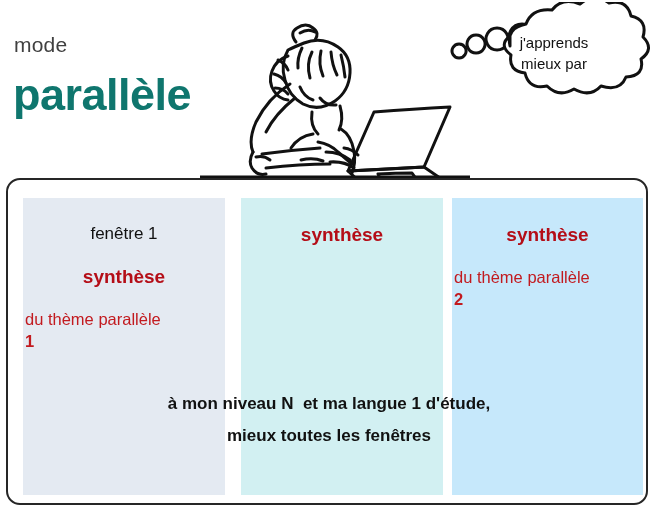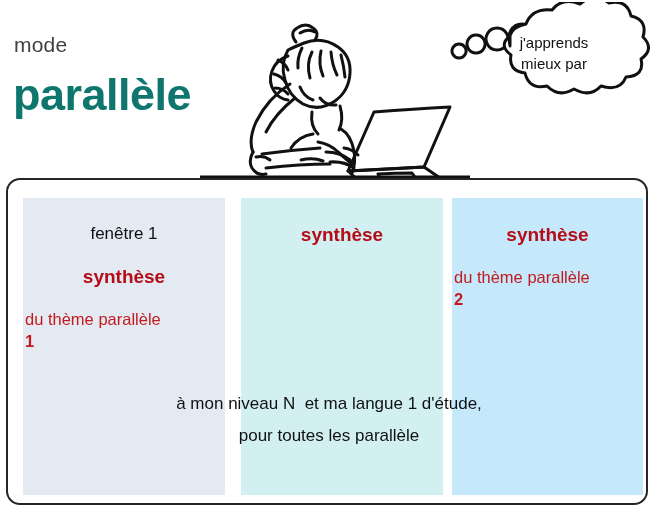--- a/index.html
+++ b/index.html
@@ -113,21 +113,21 @@
   #footer-caption {
     position: absolute;
     left: 15px; top: 208px;
     width: 612px;
     text-align: center;
     font-size: 17px;
     line-height: 32px;
     color: #111111;
     pointer-events: none;
   }
-  #footer-caption div { white-space: pre; }
+  #footer-caption div { white-space: pre; font-weight: bold; }
 </style>
 </head>
 <body>
 
 <div id="header">
 
   <div id="mode-label">mode</div>
   <div id="mode-title">parallèle</div>
 
   <div id="illustration">
@@ -237,16 +237,16 @@
       <div class="panel-sub">
         <span>du thème parallèle</span><br>
         <b>2</b>
       </div>
     </div>
 
   </div>
 
   <div id="footer-caption">
     <div>à mon niveau N  et ma langue 1 d'étude,</div>
-    <div>pour toutes les parallèle</div>
+    <div>mieux toutes les fenêtres</div>
   </div>
 
 </div>
 
 </body></html>

